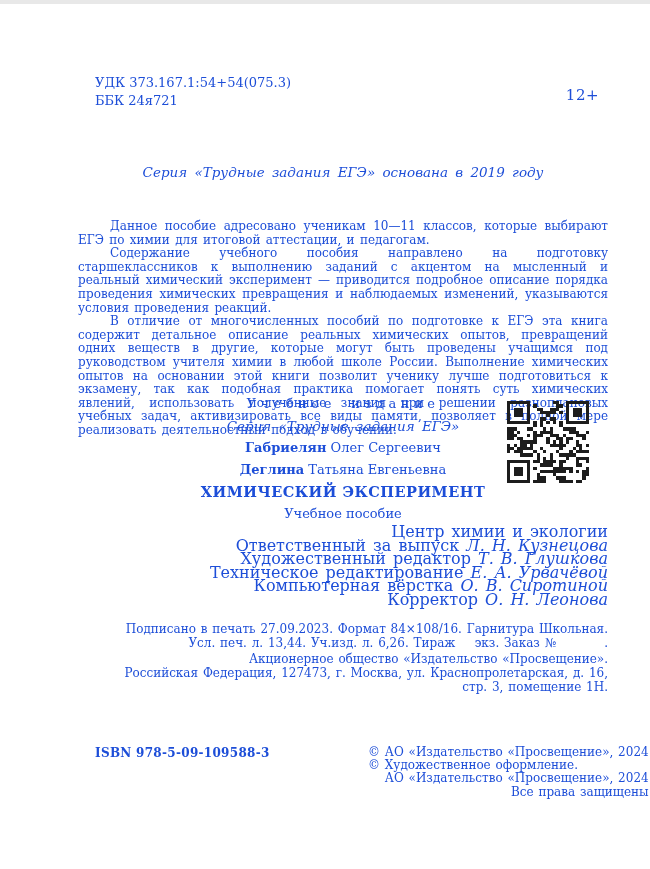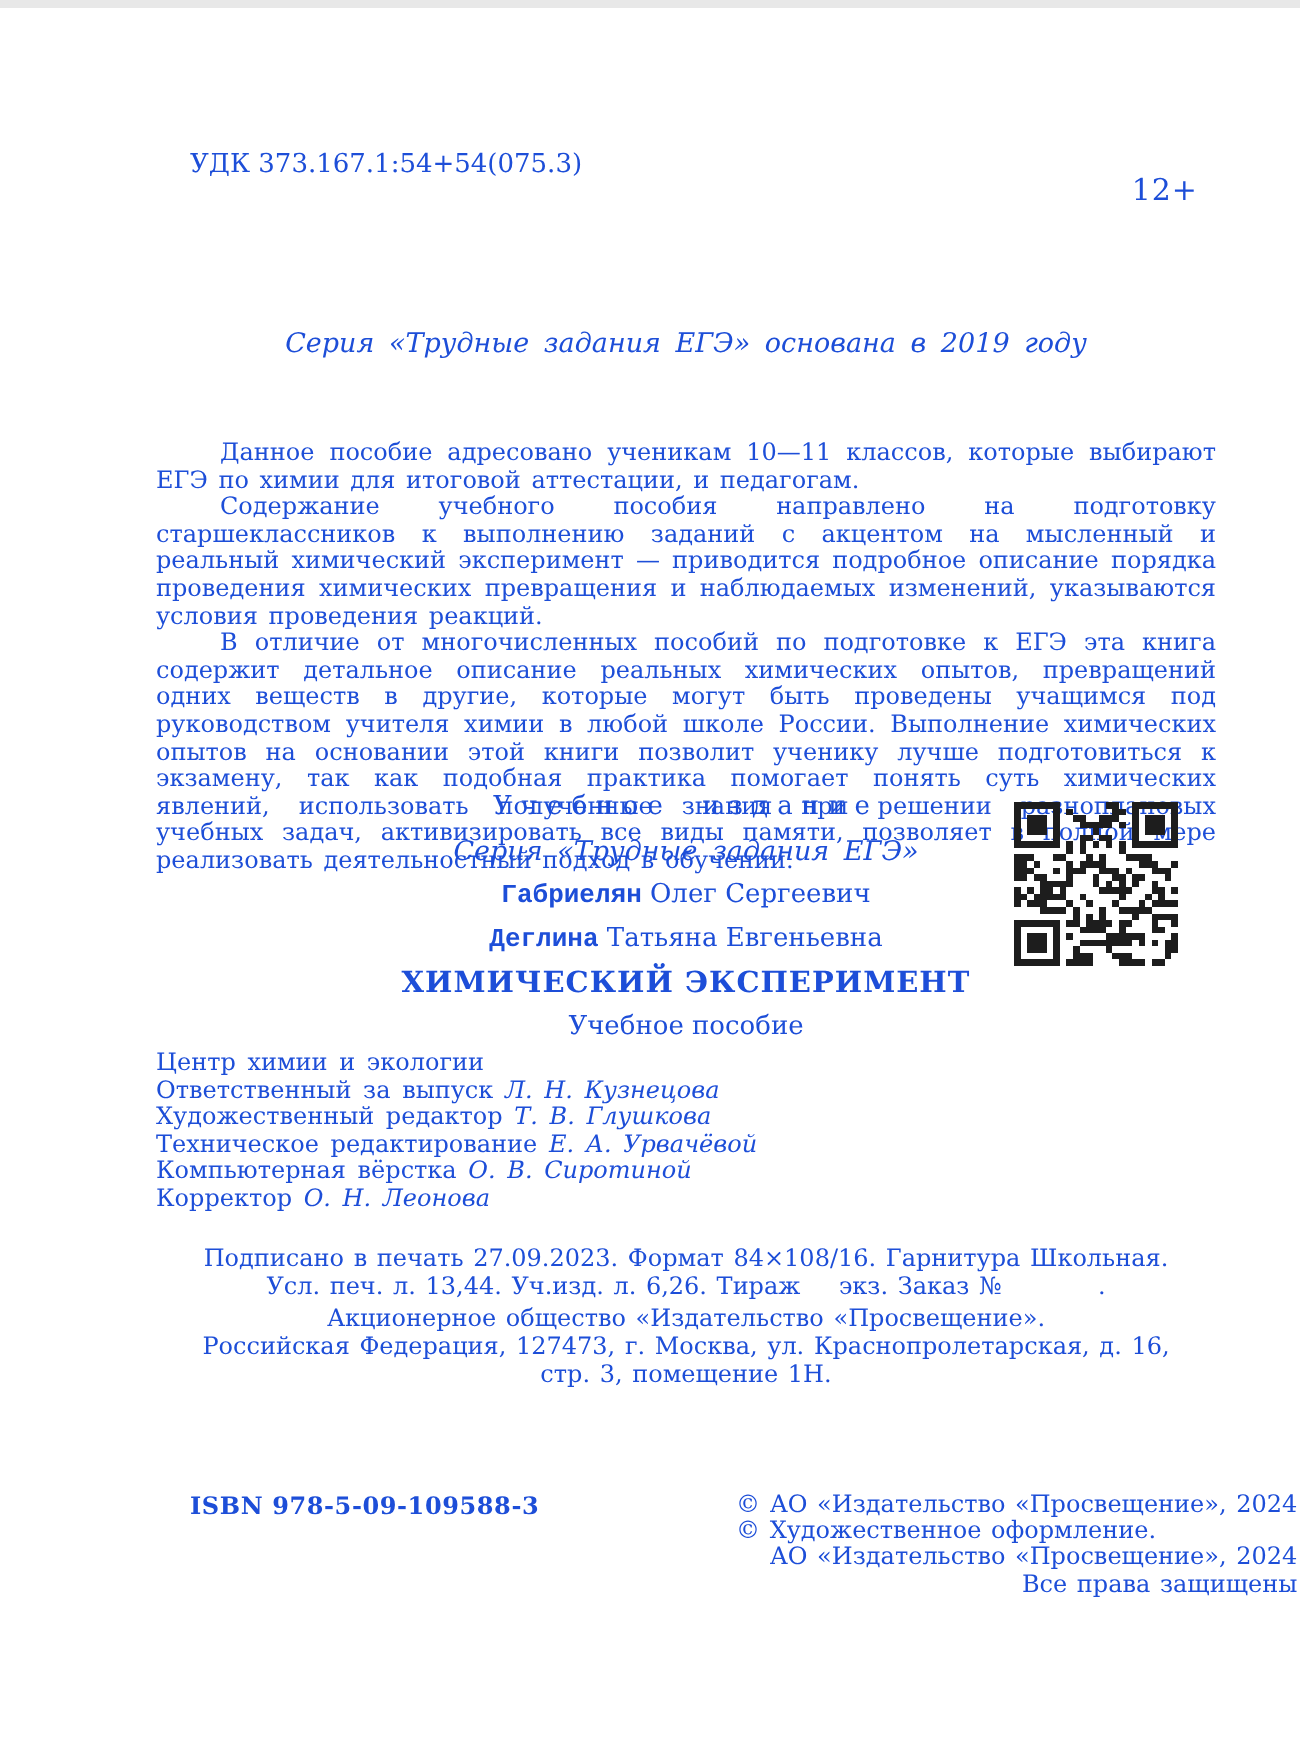--- a/index.html
+++ b/index.html
@@ -28,50 +28,51 @@
   }
   .annotation p{margin:0;text-indent:32px;word-spacing:1.5px;}
   
   .edition{
     position:absolute;left:78px;top:392px;width:530px;
     text-align:center;font-size:13px;line-height:16px;
   }
   .edition .row{margin-bottom:6px;}
   .edition .kind{letter-spacing:.35em;word-spacing:.5em;}
   .edition .series{font-style:italic;font-size:13.5px;word-spacing:3px;}
-  .edition .surname{font-weight:bold;font-family:Liberation Mono, monospace;}
+  .edition .surname{font-weight:bold;}
   .edition .title{font-weight:bold;font-size:14.5px;letter-spacing:.5px;}
   
   .qr{position:absolute;left:507px;top:396px;width:82px;height:84px;}
   .qr svg{width:100%;height:100%;shape-rendering:crispEdges;fill:#1d1d1d;}
   
   .credits{
     position:absolute;left:78px;top:521px;width:530px;
-    text-align:left;font-size:12px;line-height:13.6px;word-spacing:2px;
+    text-align:right;font-size:16px;line-height:13.6px;word-spacing:2px;
   }
   .credits .person{font-style:italic;}
   
-  .imprint{position:absolute;left:78px;width:530px;text-align:center;
+  .imprint{position:absolute;left:78px;width:530px;text-align:right;
     font-size:12px;line-height:13.8px;word-spacing:1px;}
   .imprint.block1{top:619px;}
   .imprint.block2{top:649px;}
   .imprint.block3{top:694px;}
   .imprint .email{font-weight:bold;}
   
   .isbn{position:absolute;left:95px;top:742px;font-size:12px;font-weight:bold;letter-spacing:.3px;}
   .copyright{position:absolute;left:368px;top:742px;font-size:12px;line-height:13.2px;word-spacing:1px;}
   .copyright .indent{padding-left:16px;text-align:right;}
 </style>
 </head>
 <body>
 
 <div class="page">
 
   <div class="codes">
     <div>УДК 373.167.1:54+54(075.3)</div>
+    <div>ББК 24я721</div>
   </div>
   <div class="age">12+</div>
 
   <div class="series-note">Серия «Трудные задания ЕГЭ» основана в 2019 году</div>
 
   <div class="annotation">
     <p>Данное пособие адресовано ученикам 10—11 классов, которые выбирают ЕГЭ по химии для итоговой аттестации, и педагогам.</p>
     <p>Содержание учебного пособия направлено на подготовку старшеклассников к выполнению заданий с акцентом на мысленный и реальный химический эксперимент — приводится подробное описание порядка проведения химических превращения и наблюдаемых изменений, указываются условия проведения реакций.</p>
     <p>В отличие от многочисленных пособий по подготовке к ЕГЭ эта книга содержит детальное описание реальных химических опытов, превращений одних веществ в другие, которые могут быть проведены учащимся под руководством учителя химии в любой школе России. Выполнение химических опытов на основании этой книги позволит ученику лучше подготовиться к экзамену, так как подобная практика помогает понять суть химических явлений, использовать полученные знания при решении разноплановых учебных задач, активизировать все виды памяти, позволяет в полной мере реализовать деятельностный подход в обучении.</p>
   </div>

